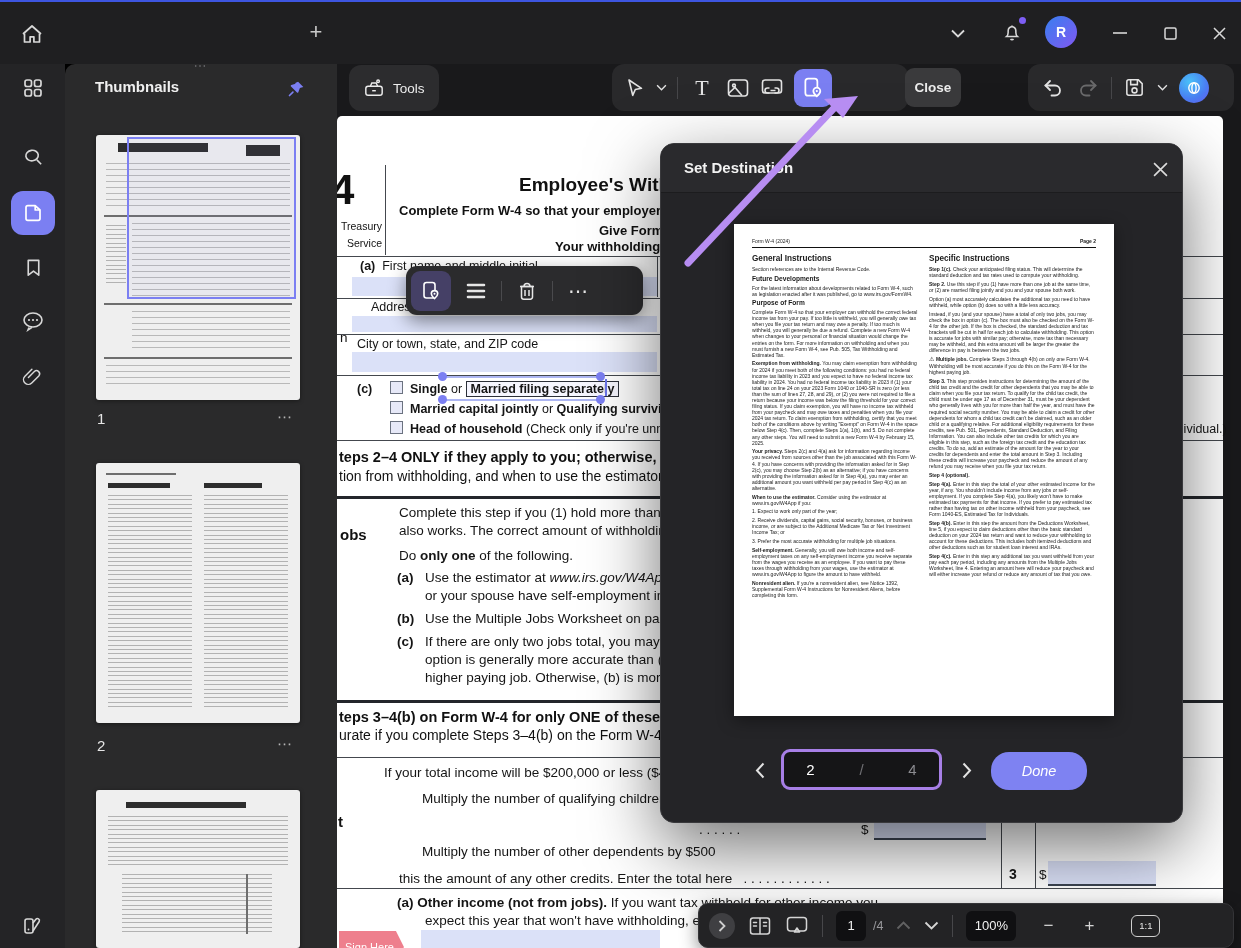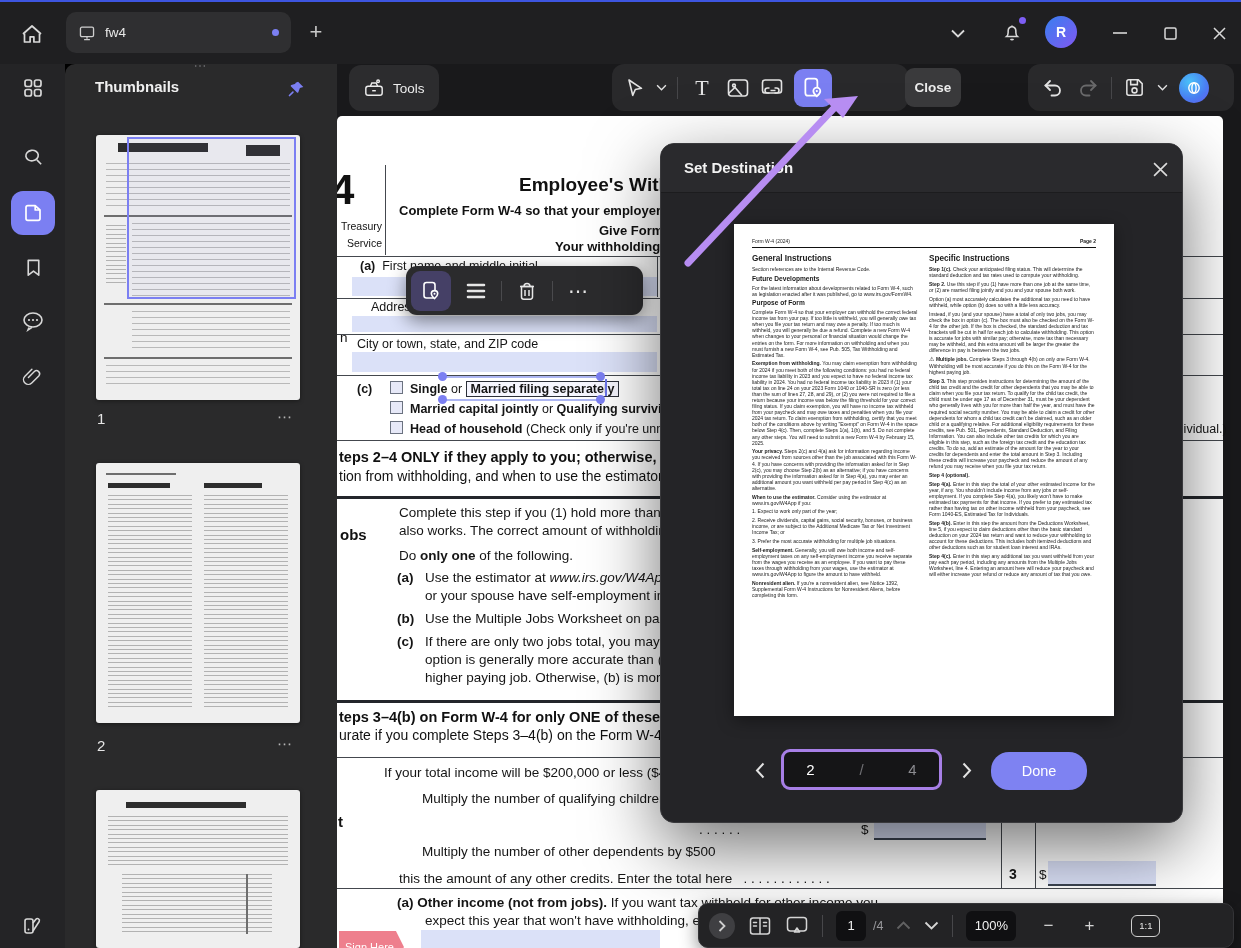--- a/index.html
+++ b/index.html
@@ -96,21 +96,21 @@
   .pvh1{font-size:8.2px;font-weight:bold;margin:2px 0 2.4px !important;}
   .pvh2{font-size:6.6px;font-weight:bold;margin:2px 0 1.6px !important;}
   .wicon{display:inline-block;font-size:6px;margin-right:1.5px;}
   #nav-prev{left:88px;top:612px;width:22px;height:28px;color:#e2e2e2;font-size:17px;}
   #nav-next{left:295px;top:612px;width:22px;height:28px;color:#e2e2e2;font-size:17px;}
   #pagebox{left:120px;top:605px;width:161px;height:41px;border:3px solid var(--navborder,#a77fe6);border-radius:9px;
            background:#151517;box-sizing:border-box;display:flex;align-items:center;justify-content:space-around;
            color:#fff;font-size:15px;cursor:text;}
   #pagebox .sep{color:#6f6f73;}  #pagebox .tot{color:#8b8b90;}
   #done-btn{left:330px;top:608px;width:96px;height:38px;background:#7e82f2;border-radius:18px;color:#fff;
-            font-size:14.5px;display:flex;align-items:center;justify-content:center;cursor:pointer;}
+            font-size:14.5px;display:flex;align-items:center;justify-content:center;cursor:pointer;font-style:italic;}
   
   #bottombar{left:698px;top:903px;width:536px;height:45px;background:#232325;border:1px solid #343437;border-radius:10px;
              z-index:45;display:flex;align-items:center;padding:0 10px;box-sizing:border-box;gap:13px;
              box-shadow:0 6px 18px rgba(0,0,0,.45);color:#dedede;}
   #bb-expand{width:26px;height:26px;border-radius:50%;background:#3f3f42;color:#cfcfcf;}
   .bb-box{background:#101012;border-radius:6px;display:flex;align-items:center;justify-content:center;
           color:#f0f0f0;font-size:13px;cursor:text;}
   .bb-glyph{font-size:17px;color:#d5d5d5;cursor:pointer;}
   #bb-ratio{border:1.5px solid #cfcfcf;border-radius:6px;width:27px;height:20px;font-size:9.5px;
             display:flex;align-items:center;justify-content:center;color:#e8e8e8;cursor:pointer;}
@@ -255,28 +255,20 @@
   </div>
 </div>
 
 <div class="abs" id="titlebar">
   <div class="abs" id="topline"></div>
   <div class="abs chromebtn" style="left:14px;top:16px;width:36px;height:36px;">
     <svg width="24" height="24" viewBox="0 0 24 24" fill="none" stroke="currentColor" stroke-width="1.7" stroke-linejoin="round">
       <path d="M4.5 11.5v8.5h5.6v-5.2h3.8v5.2h5.6v-8.5"></path>
       <path d="M3 12L12 4l9 8"></path>
     </svg>
-  </div>
-  <div class="abs" id="tab">
-    <svg width="18" height="16" viewBox="0 0 24 22" fill="none" stroke="#cfcfcf" stroke-width="1.8" style="margin-right:9px;">
-      <rect x="3" y="3" width="18" height="13" rx="2"></rect>
-        <path d="M12 16v3M8 20h8"></path>
-    </svg>
-    <span>fw4</span>
-    <span class="dot"></span>
   </div>
   <div class="abs chromebtn" id="tab-plus">+</div>
   <div class="abs chromebtn" style="left:945px;top:20px;width:26px;height:26px;">
     <svg width="14" height="9" viewBox="0 0 14 9" fill="none" stroke="currentColor" stroke-width="1.8">
         <path d="M1 1.5l6 6 6-6"></path>
       </svg>
   </div>
   <div class="abs chromebtn" style="left:997px;top:17px;width:30px;height:30px;position:absolute;">
     <svg width="22" height="22" viewBox="0 0 24 24" fill="none" stroke="currentColor" stroke-width="1.7">
       <path d="M6 17h12c-1.3-1.2-1.8-2.4-1.8-4.5v-2A4.2 4.2 0 0 0 12 6.3a4.2 4.2 0 0 0-4.2 4.2v2c0 2.1-.5 3.3-1.8 4.5z"></path>

